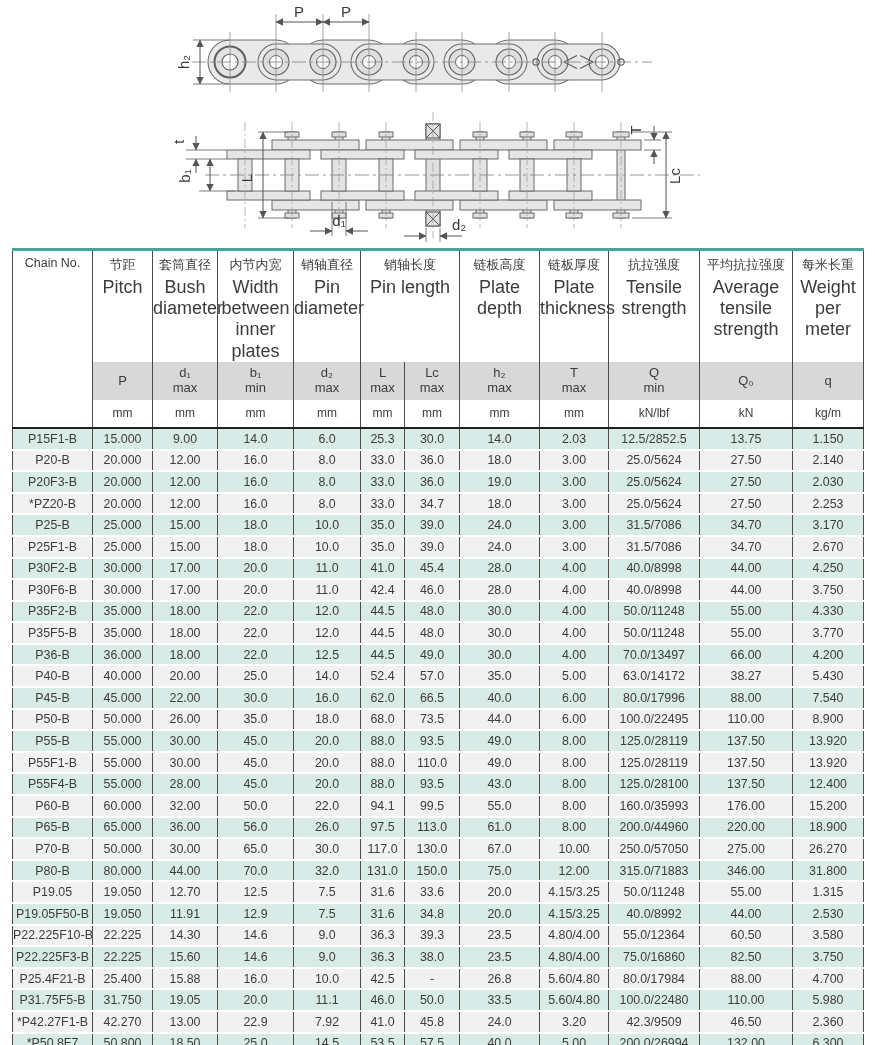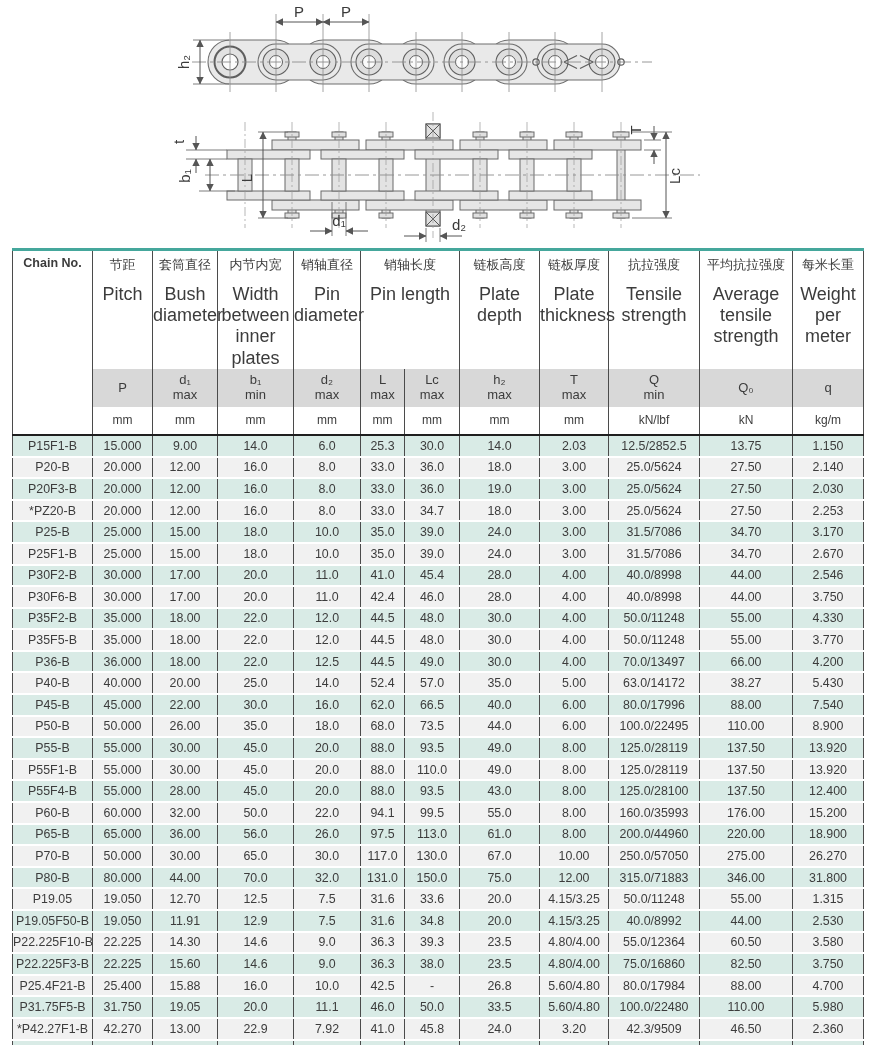--- a/index.html
+++ b/index.html
@@ -5,23 +5,23 @@
   html,body{margin:0;padding:0;background:#fff;width:875px;height:1045px;overflow:hidden;
     font-family:"Liberation Sans","DejaVu Sans",sans-serif;color:#3c3c3c;}
   #figure-area{position:relative;width:875px;height:248px;}
   #figure-area svg{display:block;}
   .dimtext{font-size:15px;fill:#3a3a3a;}
   
   table{border-collapse:collapse;table-layout:fixed;width:851px;margin-left:12px;
     border-top:3px solid #45a79c;border-left:1px solid #4b4b4b;border-right:1px solid #4b4b4b;}
   th,td{border-right:1px solid #4b4b4b;font-weight:400;text-align:center;padding:0;}
   thead .row-title th{height:68px;vertical-align:top;padding-top:5px;background:#fff;}
-  thead .row-title .zh{font-size:13px;margin-bottom:10px;font-family:Liberation Mono, monospace;}
+  thead .row-title .zh{font-size:13px;margin-bottom:3px;font-family:Liberation Mono, monospace;}
   thead .row-title .en{font-size:18px;line-height:1.18;}
-  th.chain-no{vertical-align:middle;font-size:12.5px;background:#fff;padding-top:0;font-weight:bold;}
+  th.chain-no{vertical-align:middle;font-size:12.5px;background:#fff;padding-top:0;}
   thead .row-sym th{height:38px;background:#d8d8d8;font-size:13px;line-height:1.12;
     white-space:pre-line;vertical-align:middle;}
   thead .row-unit th{height:27px;font-size:12px;background:#fff;vertical-align:middle;}
   thead .row-unit th{border-bottom:2.5px solid #1f1f1f;}
   th.chain-no{border-bottom:2.5px solid #1f1f1f;}
   tbody td{height:19.6px;font-size:12.4px;white-space:nowrap;border-bottom:2px solid #fff;
     vertical-align:middle;}
   tbody tr:nth-child(odd) td{background:#d9ebe6;}
   tbody tr:nth-child(even) td{background:#f1f1f1;}
   #footnotes{margin:4px 0 0 12px;font-size:12.5px;line-height:1.25;color:#333;}
@@ -382,21 +382,21 @@
     <td>30.000</td>
     <td>17.00</td>
     <td>20.0</td>
     <td>11.0</td>
     <td>41.0</td>
     <td>45.4</td>
     <td>28.0</td>
     <td>4.00</td>
     <td>40.0/8998</td>
     <td>44.00</td>
-    <td>2.546</td>
+    <td>4.250</td>
   </tr>
       <tr>
     <td>P30F6-B</td>
     <td>30.000</td>
     <td>17.00</td>
     <td>20.0</td>
     <td>11.0</td>
     <td>42.4</td>
     <td>46.0</td>
     <td>28.0</td>

